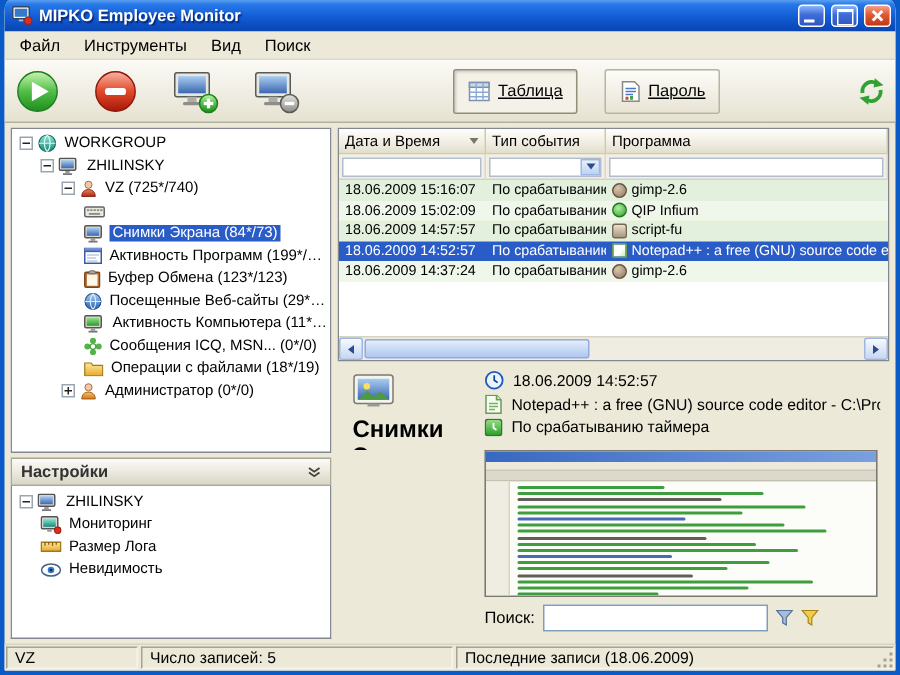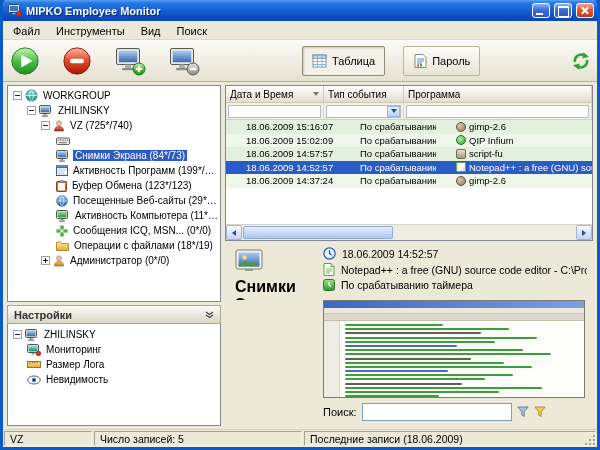--- a/index.html
+++ b/index.html
@@ -14,21 +14,21 @@
   .wbtn.close{background:linear-gradient(180deg,#F4A088,#E05838 45%,#C03818);}
   .wbtn.min::after{content:"";position:absolute;left:3px;bottom:2px;width:7px;height:2px;background:#fff;}
   .wbtn.max::after{content:"";position:absolute;left:3px;top:2px;width:9px;height:8px;border:1px solid #fff;border-top-width:2px;}
   .wbtn.close::before,.wbtn.close::after{content:"";position:absolute;left:7px;top:2px;width:2px;height:9px;background:#fff;}
   .wbtn.close::before{transform:rotate(45deg);}
   .wbtn.close::after{transform:rotate(-45deg);}
   
   .menubar{height:19px;flex:none;display:flex;align-items:flex-end;padding:0 2px;background:#ECE9D8;border-bottom:1px solid #DDD9C8;}
   .menu-item{padding:2px 8px;white-space:nowrap;}
   
-  .toolbar{height:42px;flex:none;display:flex;align-items:center;gap:18px;padding:3px 5px;background:linear-gradient(180deg,#FBFAF6,#E6E2D2);border-bottom:1px solid #B4B09E;}
+  .toolbar{height:42px;flex:none;display:flex;align-items:center;gap:18px;padding:3px 5px;background:linear-gradient(180deg,#FBFAF6,#E6E2D2);border-bottom:1px solid #B4B09E;text-decoration:underline;}
   .tb-btn{display:inline-flex;align-items:center;justify-content:center;padding:1px;border:1px solid transparent;border-radius:2px;}
   .tb-spacer1{width:64px;flex:none;}
   .tb-spacer2{width:52px;flex:none;}
   .tb-push{margin-left:auto;}
   .view-btn{display:inline-flex;align-items:center;gap:5px;height:30px;padding:0 9px;font:11px "Liberation Sans",sans-serif;background:linear-gradient(180deg,#FDFCF8,#E8E4D4);border:1px solid #B8B4A0;border-radius:2px;}
   .view-btn.active{background:#F3F1E8;border:1px solid #928E7A;box-shadow:inset 1px 1px 2px rgba(0,0,0,.18);}
   .vicon,.sicon,.ticon{display:inline-flex;align-items:center;flex:none;}
   
   .main{flex:1;display:flex;gap:4px;padding:3px 4px;overflow:hidden;}
   .left{width:214px;flex:none;display:flex;flex-direction:column;overflow:hidden;}
@@ -53,21 +53,21 @@
   .sort-arrow{width:0;height:0;border-left:3.5px solid transparent;border-right:3.5px solid transparent;border-top:4px solid #7A7664;margin-left:auto;}
   .filter-row{display:flex;height:17px;flex:none;background:#F2F0E6;border-bottom:1px solid #D6D2C2;}
   .fcell{border-right:1px solid #DCD8C8;padding:1px 2px;display:flex;align-items:center;}
   .fbox{flex:1;height:13px;background:#fff;border:1px solid #B0BCD0;display:flex;align-items:center;justify-content:flex-end;}
   .combo-btn{width:13px;height:11px;background:linear-gradient(180deg,#E8F0FC,#BED3F2);border:1px solid #9CB8E4;display:inline-flex;align-items:center;justify-content:center;}
   .combo-arrow{width:0;height:0;border-left:3px solid transparent;border-right:3px solid transparent;border-top:4px solid #2A4C8C;}
   .row{display:flex;height:13.5px;flex:none;align-items:center;font-size:9.5px;}
   .row.g1{background:#E3F0DD;}
   .row.g2{background:#EFF7EA;}
   .row.selected{background:#2A5CC8;color:#fff;}
-  .cell{padding:14px 4px;white-space:nowrap;overflow:hidden;margin-left:16px;}
+  .cell{padding:14px 4px;white-space:nowrap;overflow:hidden;}
   .cell.c3{display:flex;align-items:center;gap:3px;}
   .picon{width:10px;height:10px;flex:none;}
   .pi-gimp{background:radial-gradient(circle at 35% 30%,#D8C8B0,#907860);border-radius:50%;border:1px solid #685040;}
   .pi-qip{background:radial-gradient(circle at 40% 35%,#B0F0A0,#2F9E2F);border-radius:50%;border:1px solid #1E7A1E;}
   .pi-script{background:linear-gradient(#E8E0D0,#A89880);border:1px solid #786850;border-radius:2px;}
   .pi-npp{background:linear-gradient(135deg,#FFFFFF 55%,#C8E8B8);border:1px solid #68A050;border-radius:1px;}
   .tbl-filler{flex:1;background:#fff;}
   
   .hscroll{height:16px;flex:none;display:flex;align-items:stretch;background:#EFEDE2;border-top:1px solid #D8D4C4;}
   .sb-btn{width:16px;flex:none;background:linear-gradient(180deg,#F6FAFE,#C6D6F2);border:1px solid #9DB6E2;border-radius:2px;display:flex;align-items:center;justify-content:center;}

